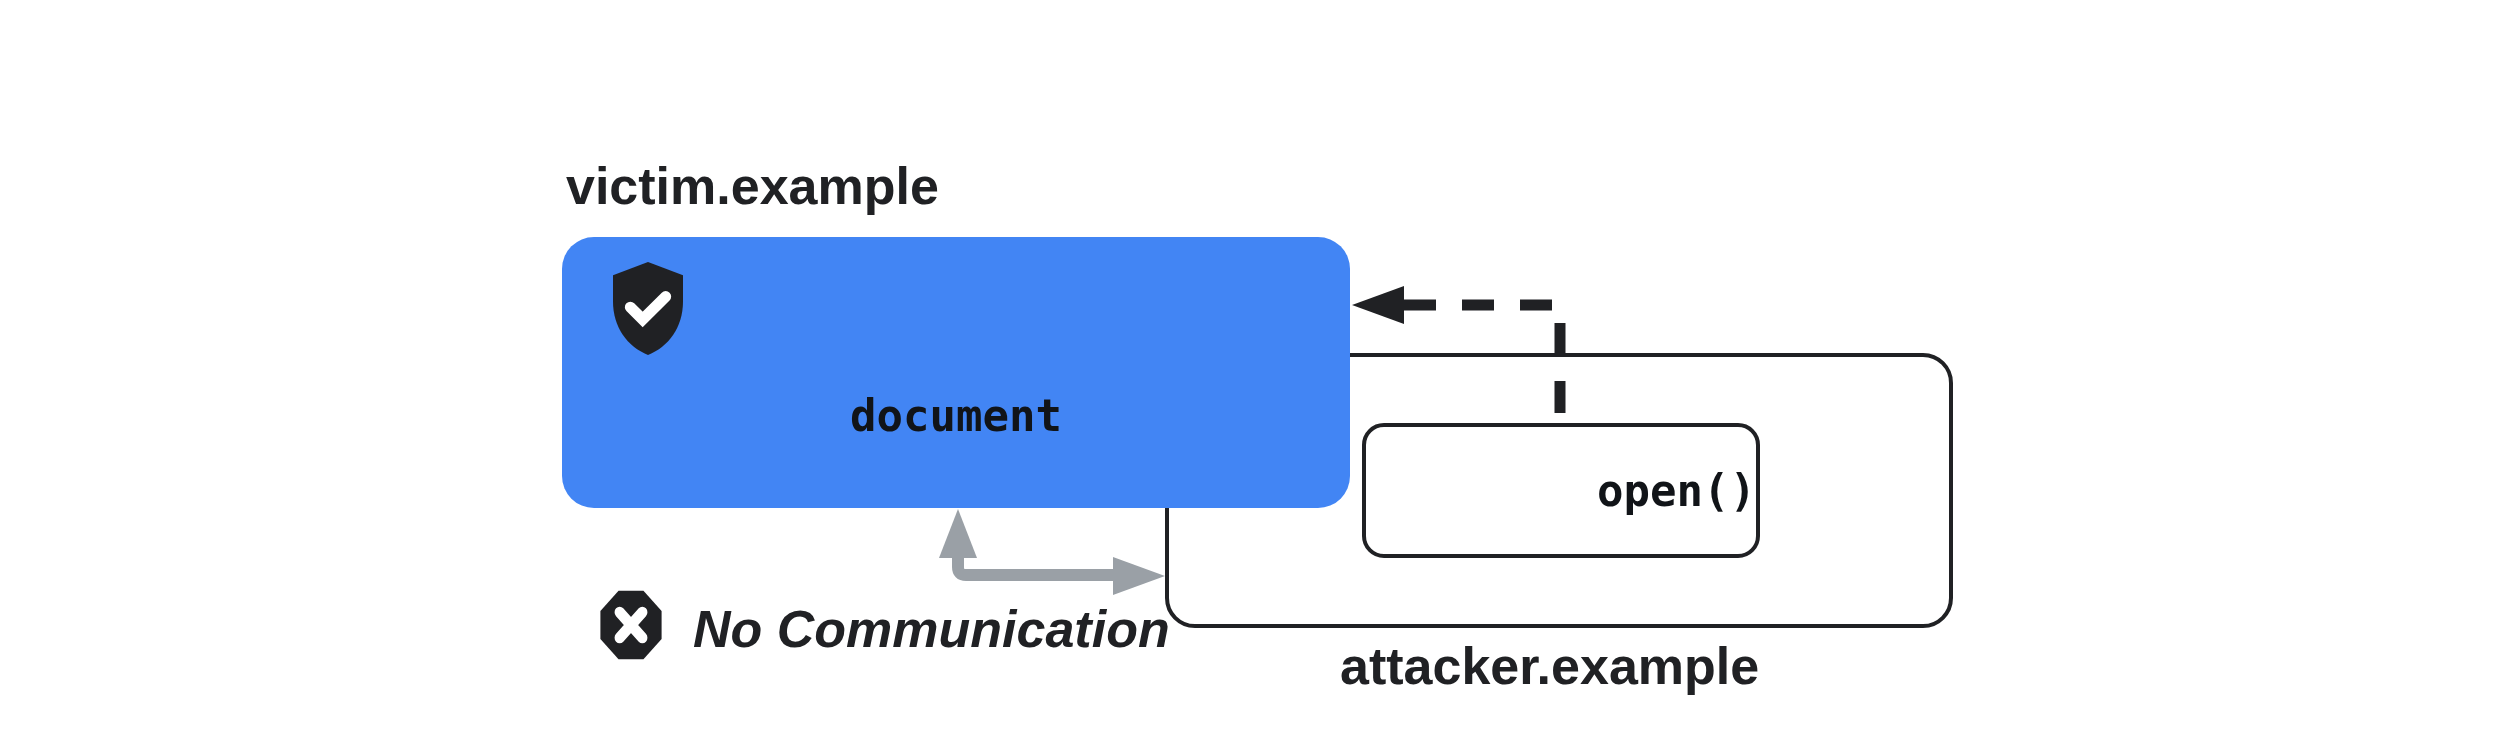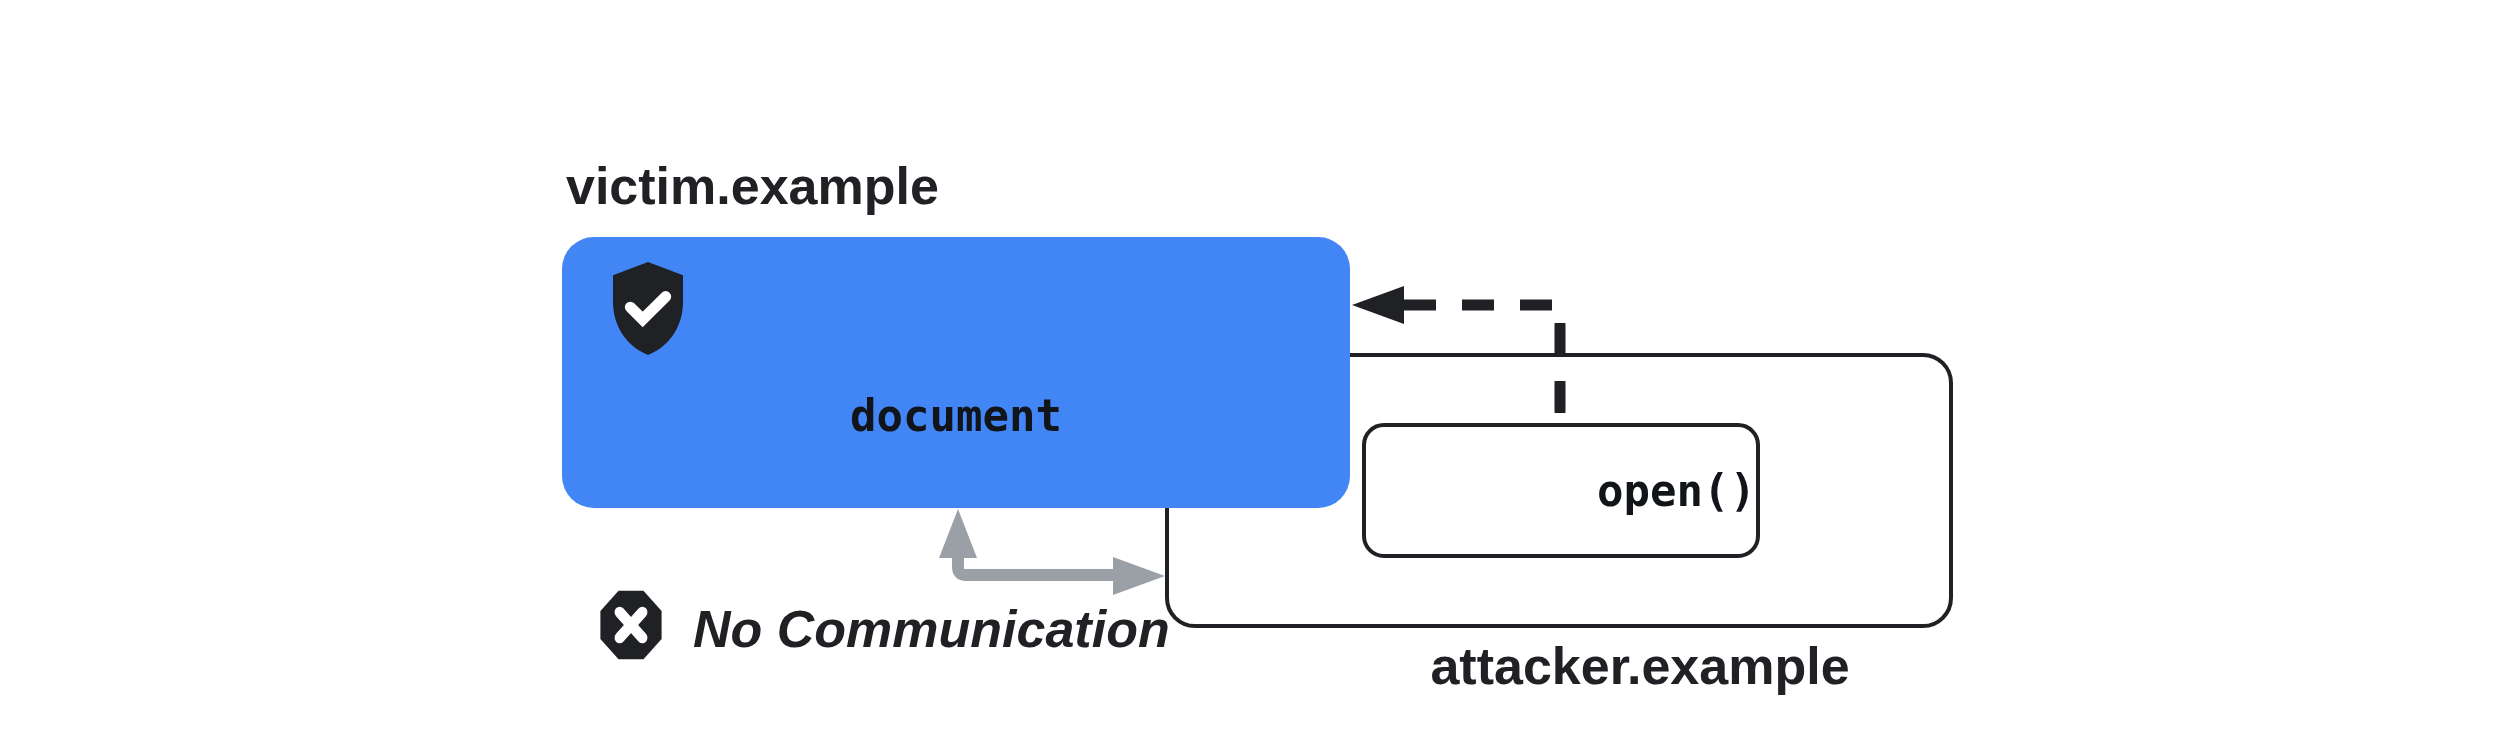--- a/index.html
+++ b/index.html
@@ -18,21 +18,21 @@
   .label {
     position: absolute;
     font-weight: bold;
     font-size: 52px;
     color: #202124;
     letter-spacing: 0px;
     white-space: nowrap;
   }
   #victim-label { left: 566px; top: 156px; }
   #nocomm-label { left: 693px; top: 599px; font-style: italic; }
-  #attacker-label { left: 1340px; top: 636px; width: 600px; text-align: center; }
+  #attacker-label { left: 1340px; top: 636px; width: 600px; text-align: left; }
 
   
   #victim-window {
     position: absolute;
     left: 562px; top: 237px;
     width: 788px; height: 271px;
     background: #4285F4;
     border-radius: 32px;
     z-index: 2;
   }

